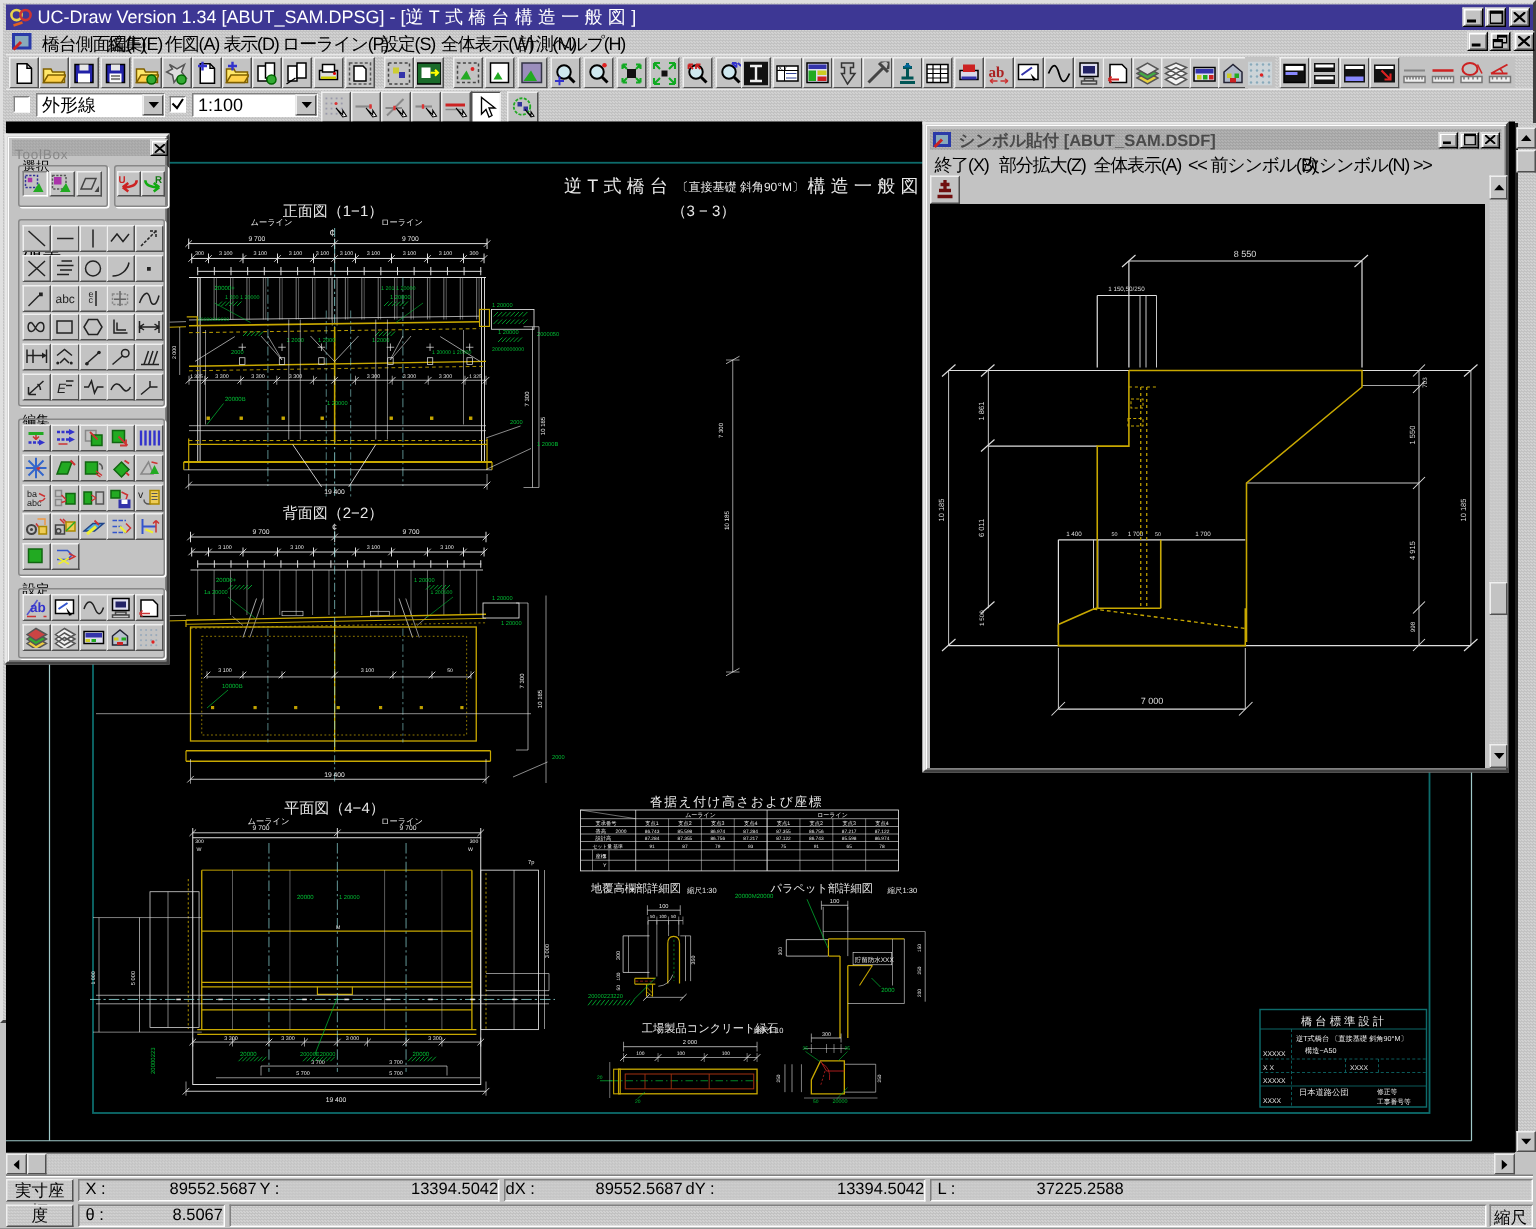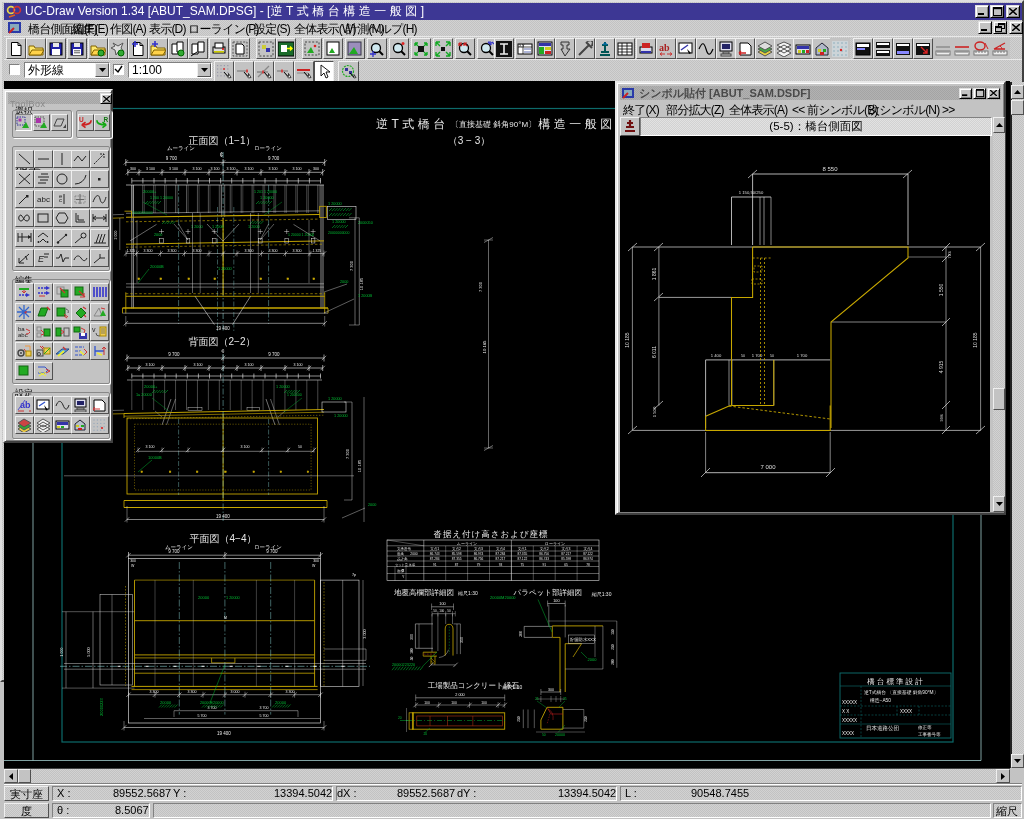--- a/index.html
+++ b/index.html
@@ -1827,21 +1827,20 @@
         <span class="mi" style="left:46px;top:2px">部分拡大(Z)</span>
         <span class="mi" style="left:109px;top:2px">全体表示(A)</span>
         <span class="mi" style="left:172px;top:2px">&lt;&lt; 前シンボル(B)</span>
         <span class="mi" style="left:248px;top:2px">次シンボル(N) &gt;&gt;</span>
       </div>
       <div class="tb r1 abs" style="left:3px;top:34px;width:20px;height:19px">
         <svg width="16" height="15" viewBox="0 0 16 15">
           <path d="M8 1 v7 M4 8 h8 M3 12 h10 M5 4 h6" stroke="#701010" stroke-width="2.2" fill="none"></path>
         </svg>
       </div>
-      <div class="abs" style="left:23px;top:34px;width:352px;height:19px;background:#dcdcdc;background-image:conic-gradient(#e2e2e2 25%,#d2d2d2 0 50%,#e2e2e2 0 75%,#d2d2d2 0);background-size:2px 2px;border:1px solid;border-color:#808080 #fff #fff #808080;text-align:center;font-size:11.5px;color:#000;line-height:17px">(5-5)：橋台側面図</div>
       <div class="abs" style="left:3px;top:53px;width:370px;height:376px;background:#000;overflow:hidden">
         <svg class="abs" style="left:0;top:0" width="370" height="376" viewBox="0 0 370 376">
           <g transform="translate(-618,-134)">
             <line x1="750.6" y1="172" x2="906" y2="172" stroke="#e0e0e0" stroke-width="0.8"></line>
             <line x1="750.6" y1="172" x2="750.6" y2="243" stroke="#e0e0e0" stroke-width="0.8"></line>
             <line x1="906" y1="172" x2="906" y2="243" stroke="#e0e0e0" stroke-width="0.8"></line>
             <text x="828" y="169" font-size="6" fill="#dedede" text-anchor="middle">8 550</text>
             <line x1="746" y1="176" x2="755" y2="168" stroke="#dedede" stroke-width="0.7"></line>
             <line x1="901" y1="176" x2="910" y2="168" stroke="#dedede" stroke-width="0.7"></line>
             <line x1="729.5" y1="195" x2="769" y2="195" stroke="#e0e0e0" stroke-width="0.8"></line>
@@ -1959,21 +1958,21 @@
       <span class="abs" style="left:221px">13394.5042</span>
     </div>
     <div class="abs s1 dith" style="left:334px;top:784px;width:281px;height:15px;font-size:11px;color:#000">
       <span class="abs" style="left:0">dX :</span>
       <span class="abs" style="left:60px">89552.5687</span>
       <span class="abs" style="left:120px">dY :</span>
       <span class="abs" style="left:221px">13394.5042</span>
     </div>
     <div class="abs s1 dith" style="left:618px;top:784px;width:402px;height:15px;font-size:11px;color:#000">
       <span class="abs" style="left:4px">L :</span>
-      <span class="abs" style="left:70px">90548.7455</span>
+      <span class="abs" style="left:70px">37225.2588</span>
     </div>
     <div class="abs r1 dith" style="left:2px;top:801px;width:45px;height:15px;text-align:center;font-size:11px;line-height:14px">度</div>
     <div class="abs s1 dith" style="left:50px;top:801px;width:98px;height:15px;font-size:11px;color:#000">
       <span class="abs" style="left:4px">θ :</span>
       <span class="abs" style="left:62px">8.5067</span>
     </div>
     <div class="abs s1 dith" style="left:151px;top:801px;width:838px;height:15px;font-size:11px;color:#000"></div>
     <div class="abs s1 dith" style="left:991px;top:801px;width:29px;height:15px;font-size:11px;color:#000">
       <span class="abs" style="left:2px">縮尺 :</span>
     </div>

